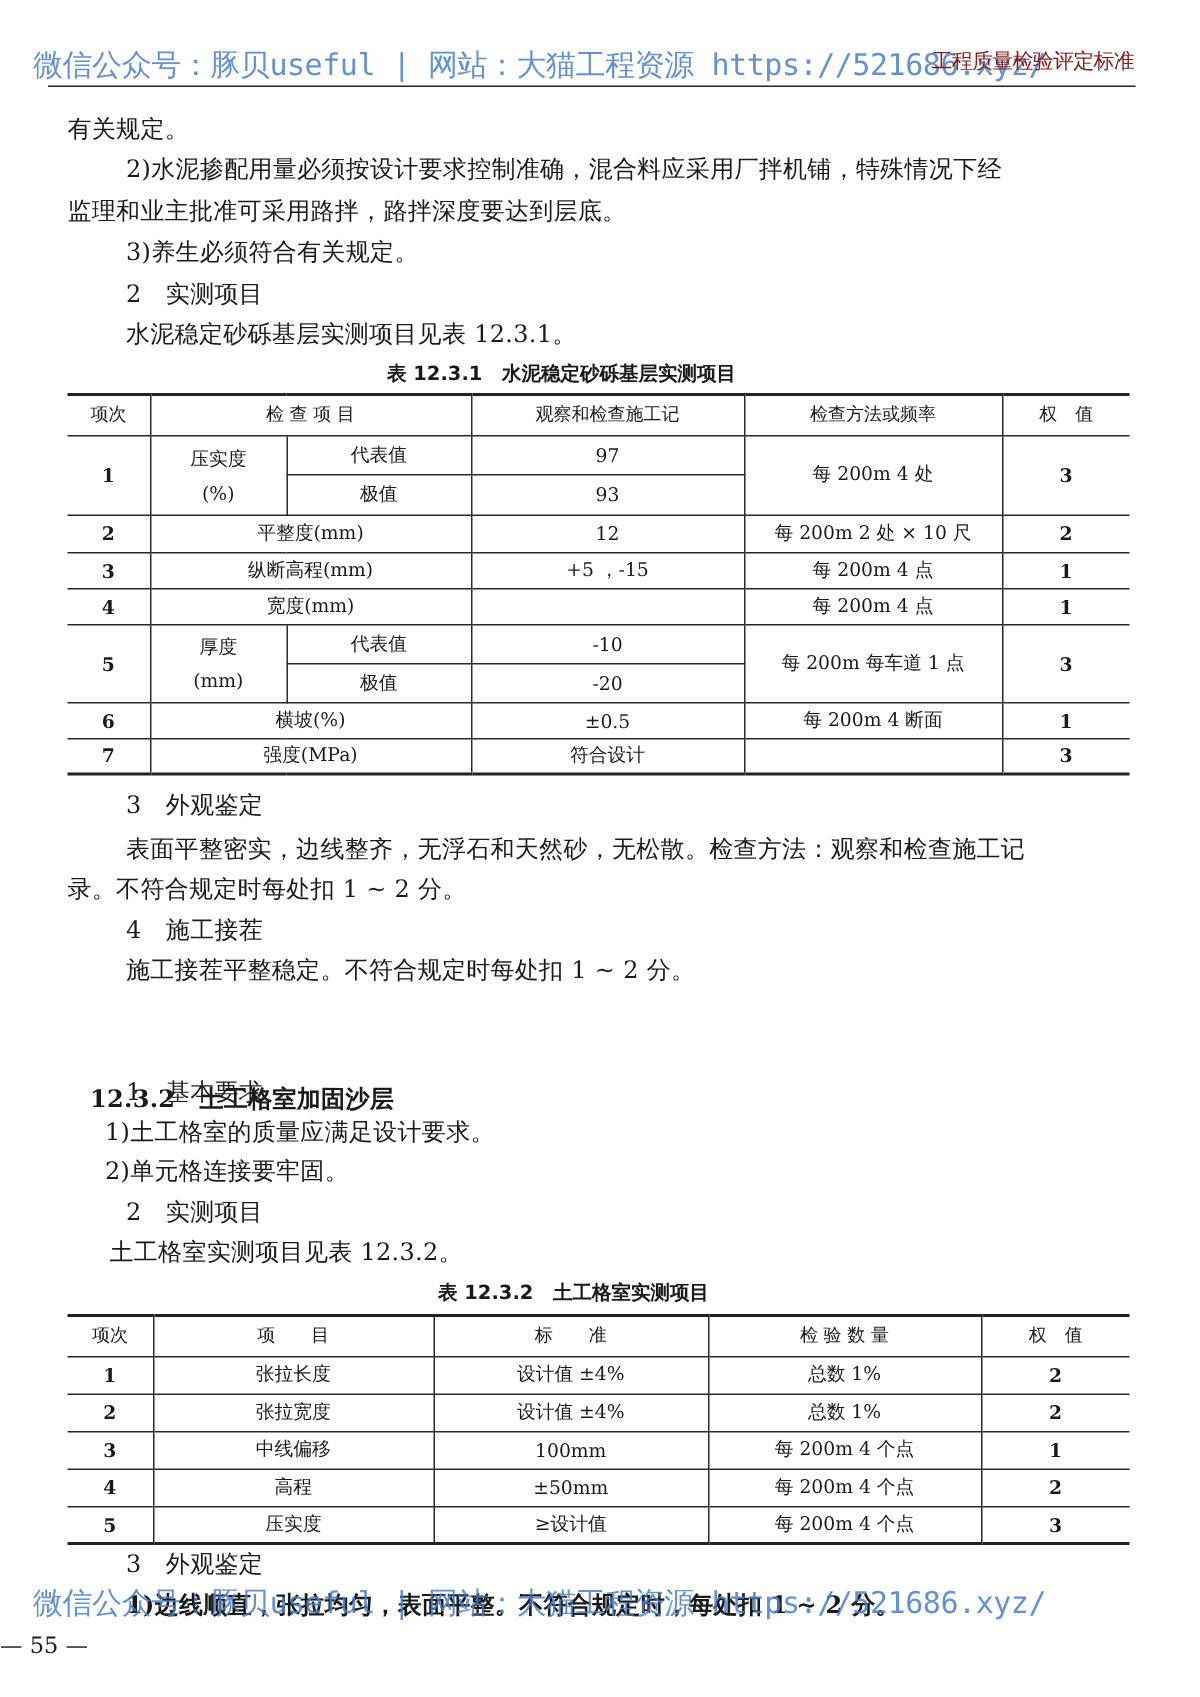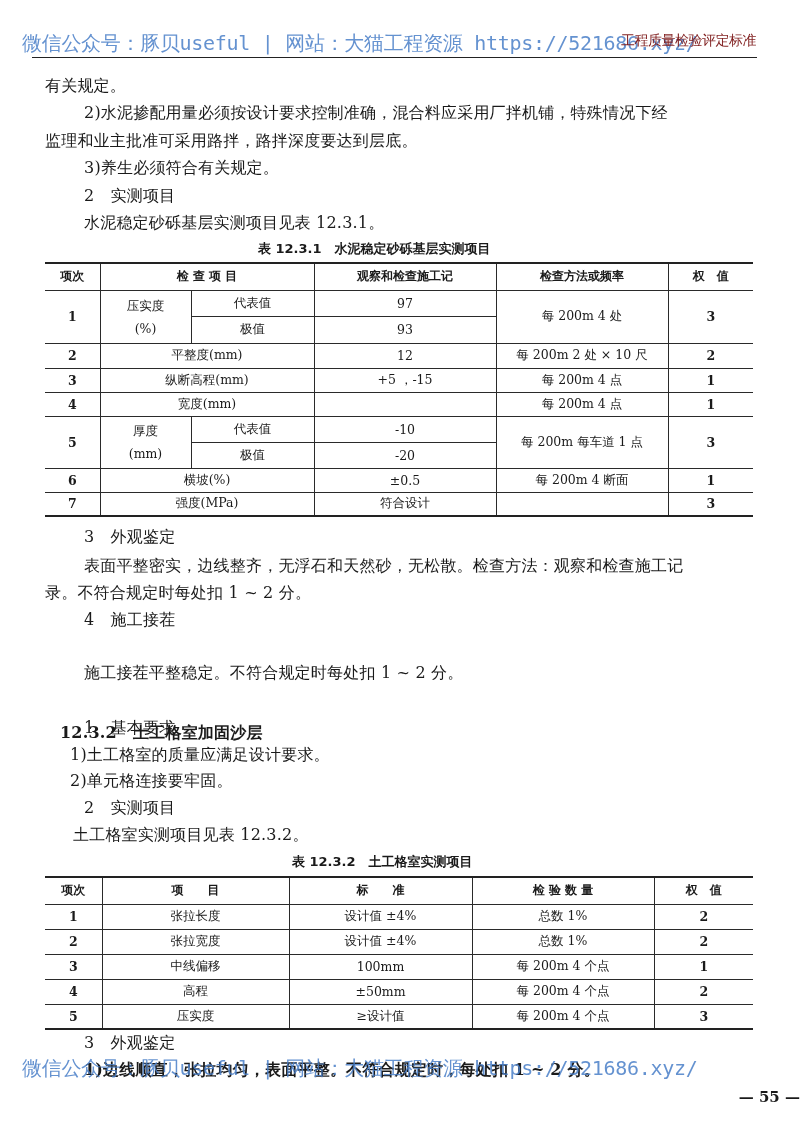--- a/index.html
+++ b/index.html
@@ -10,26 +10,26 @@
   .header-rule { position: absolute; left: 32px; top: 57px; width: 725px; height: 0; border-top: 1.5px solid #222; }
   .running-head { position: absolute; right: 44px; top: 32px; font-size: 14px; font-weight: normal; color: #7f1d1d; letter-spacing: -0.5px; }
   .watermark { position: absolute; font-family: "DejaVu Sans Mono", "Liberation Mono", monospace; color: #4a7fc8; font-size: 20px; white-space: nowrap; opacity: 0.85; letter-spacing: -0.3px; }
   .wm-top { left: 22px; top: 30px; }
   .wm-bottom { left: 22px; top: 1055px; }
   .para { position: absolute; font-size: 16px; line-height: 20px; white-space: nowrap; letter-spacing: 0.2px; }
   .bold { font-weight: bold; }
   .caption { position: absolute; font-size: 13px; font-weight: bold; white-space: nowrap; font-family: "DejaVu Sans", "Liberation Sans", sans-serif; }
   table.doc { position: absolute; border-collapse: collapse; font-size: 12.5px; font-family: "DejaVu Serif", "Liberation Serif", serif; }
   table.doc td, table.doc th { border: 1px solid #2a2a2a; text-align: center; vertical-align: middle; padding: 0; }
-  table.doc th { font-weight: bold; font-size: 12px; }
+  table.doc th { font-weight: normal; font-size: 12px; }
   table.doc tr:first-child th { border-top: 2px solid #222; }
   table.doc tr:last-child td { border-bottom: 2px solid #222; }
   table.doc tr > *:first-child { border-left: none; }
   table.doc tr > *:last-child { border-right: none; }
-  .page-num { position: absolute; left: 0; width: 800px; text-align: right; top: 1088px; font-size: 15px; font-weight: bold; }
+  .page-num { position: absolute; left: 0; width: 800px; text-align: left; top: 1088px; font-size: 15px; font-weight: normal; }
 </style>
 </head>
 <body>
 
 <div class="watermark wm-top">微信公众号：豚贝useful | 网站：大猫工程资源 https://521686.xyz/</div>
 <div class="running-head">工程质量检验评定标准</div>
 <div class="header-rule"></div>
 
 <div class="para" style="left:45px; top:76px;">有关规定。</div>
 <div class="para" style="left:84px; top:103px;">2)水泥掺配用量必须按设计要求控制准确，混合料应采用厂拌机铺，特殊情况下经</div>
@@ -122,21 +122,21 @@
     <td></td>
     <td class="bold">3</td>
   </tr>
 </tbody>
   </table>
 
 <div class="para" style="left:84px; top:527px;">3　外观鉴定</div>
 <div class="para" style="left:84px; top:556px;">表面平整密实，边线整齐，无浮石和天然砂，无松散。检查方法：观察和检查施工记</div>
 <div class="para" style="left:45px; top:583px;">录。不符合规定时每处扣 1 ~ 2 分。</div>
 <div class="para" style="left:84px; top:610px;">4　施工接茬</div>
-<div class="para" style="left:84px; top:637px;margin-top:26px;">施工接茬平整稳定。不符合规定时每处扣 1 ~ 2 分。</div>
+<div class="para" style="left:84px; top:637px;">施工接茬平整稳定。不符合规定时每处扣 1 ~ 2 分。</div>
 
 <div class="para bold" style="left:60px; top:691px;margin-top:32px;">12.3.2　土工格室加固沙层</div>
 <div class="para" style="left:84px; top:718px;">1　基本要求</div>
 <div class="para" style="left:70px; top:745px;">1)土工格室的质量应满足设计要求。</div>
 <div class="para" style="left:70px; top:771px;text-align:center;">2)单元格连接要牢固。</div>
 <div class="para" style="left:84px; top:798px;">2　实测项目</div>
 <div class="para" style="left:73px; top:825px;">土工格室实测项目见表 12.3.2。</div>
 
 <div class="caption" style="left:292px; top:853px;">表 12.3.2　土工格室实测项目</div>
 

